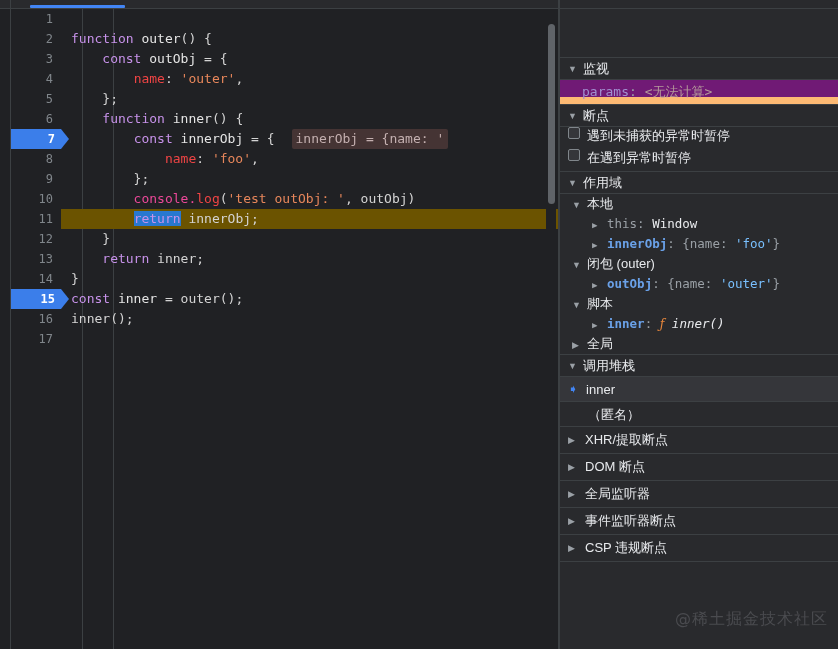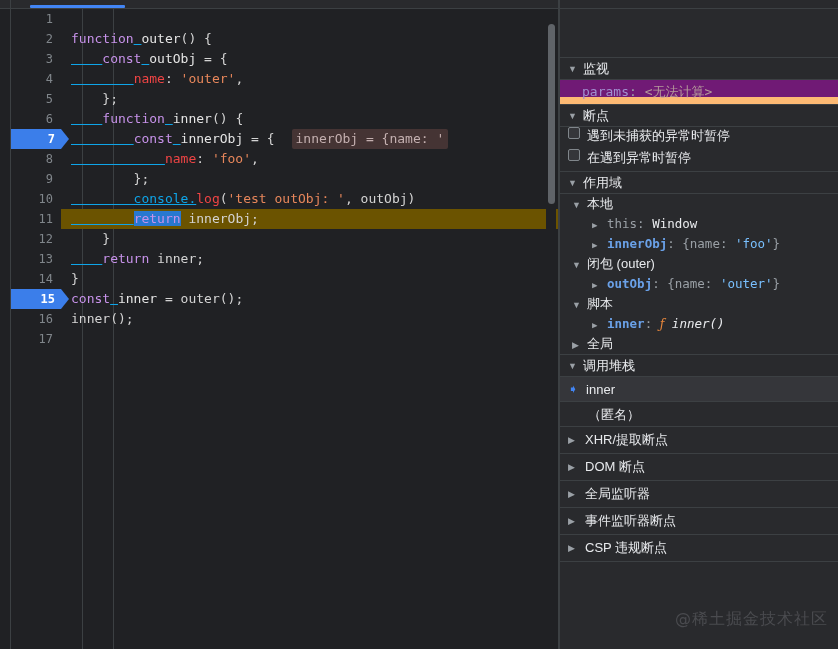--- a/index.html
+++ b/index.html
@@ -62,21 +62,21 @@
     display: inline-block; background: #453434; color: #c4b0b0;
     padding: 0 4px; margin-left: 17px; border-radius: 2px;
     font-family: "DejaVu Sans Mono", "Liberation Mono", monospace; font-size: 13px;
   }
 
   
   .kw   { color: #c792ea; }
   .fn   { color: #e5e5e5; }
   .str  { color: #e8875b; }
   .prop { color: #ef4444; text-align: right; }
-  .plain{ color: #0ea5e9; text-decoration: underline; }
+  .plain{ color: #ec4899; }
   .punc { color: #d4d4d4; }
 
   
   #editor-scrollbar {
     position: absolute; right: 2px; top: 2px; width: 8px; height: 636px;
     background: transparent;
   }
   #editor-scrollbar .thumb {
     position: absolute; left: 0; top: 0; width: 8px; height: 330px;
     background: #5f6368; border-radius: 4px;

